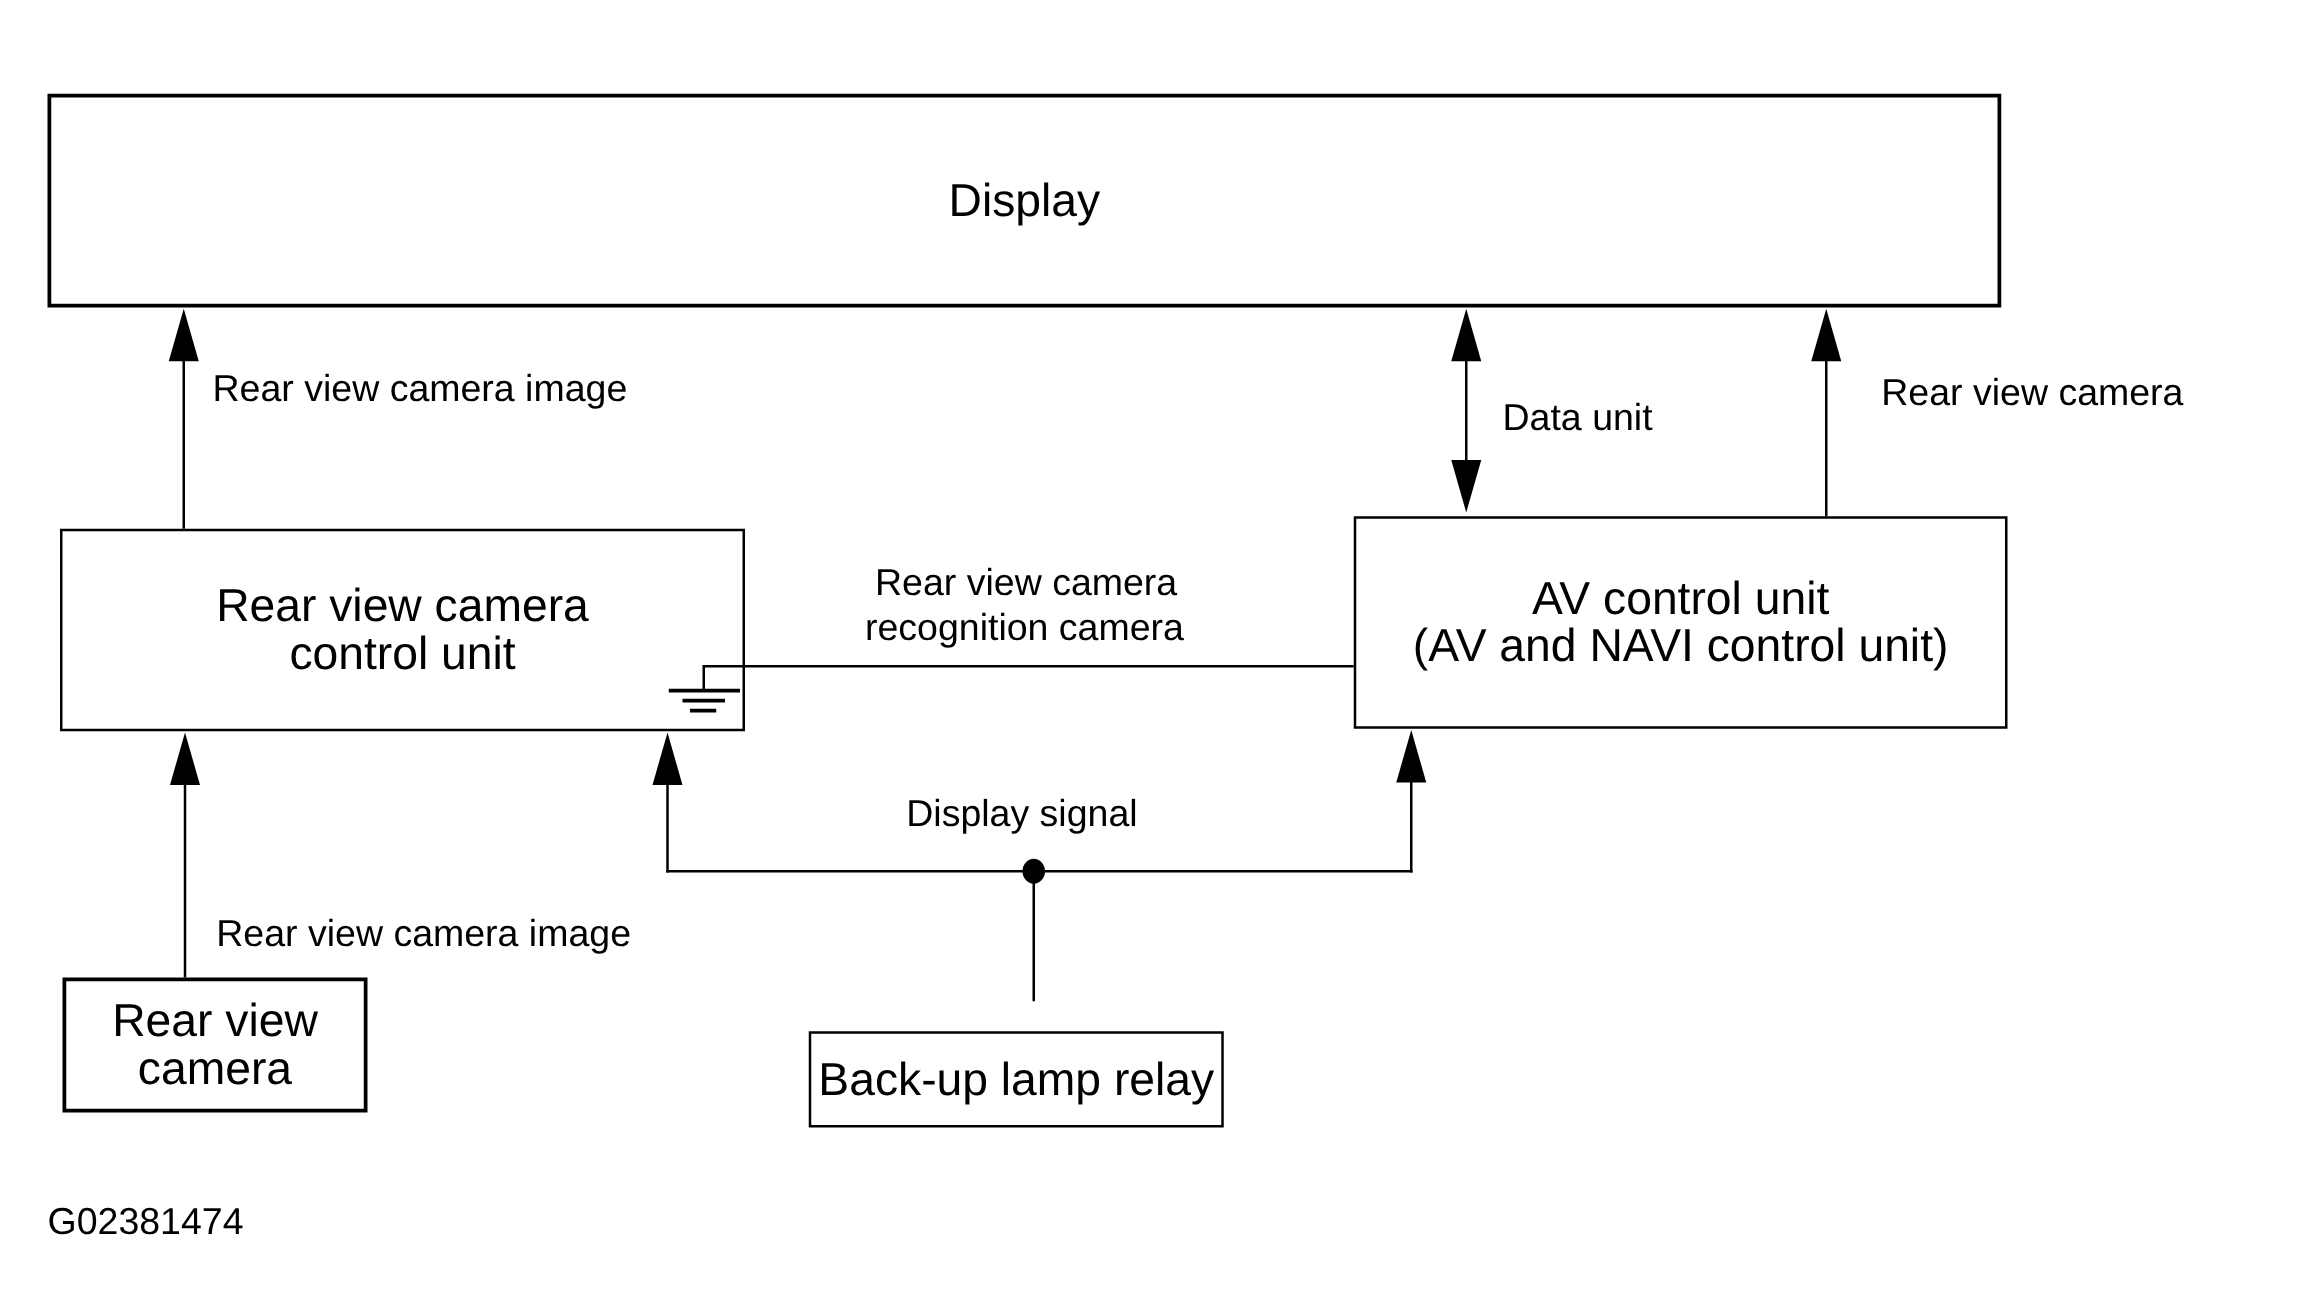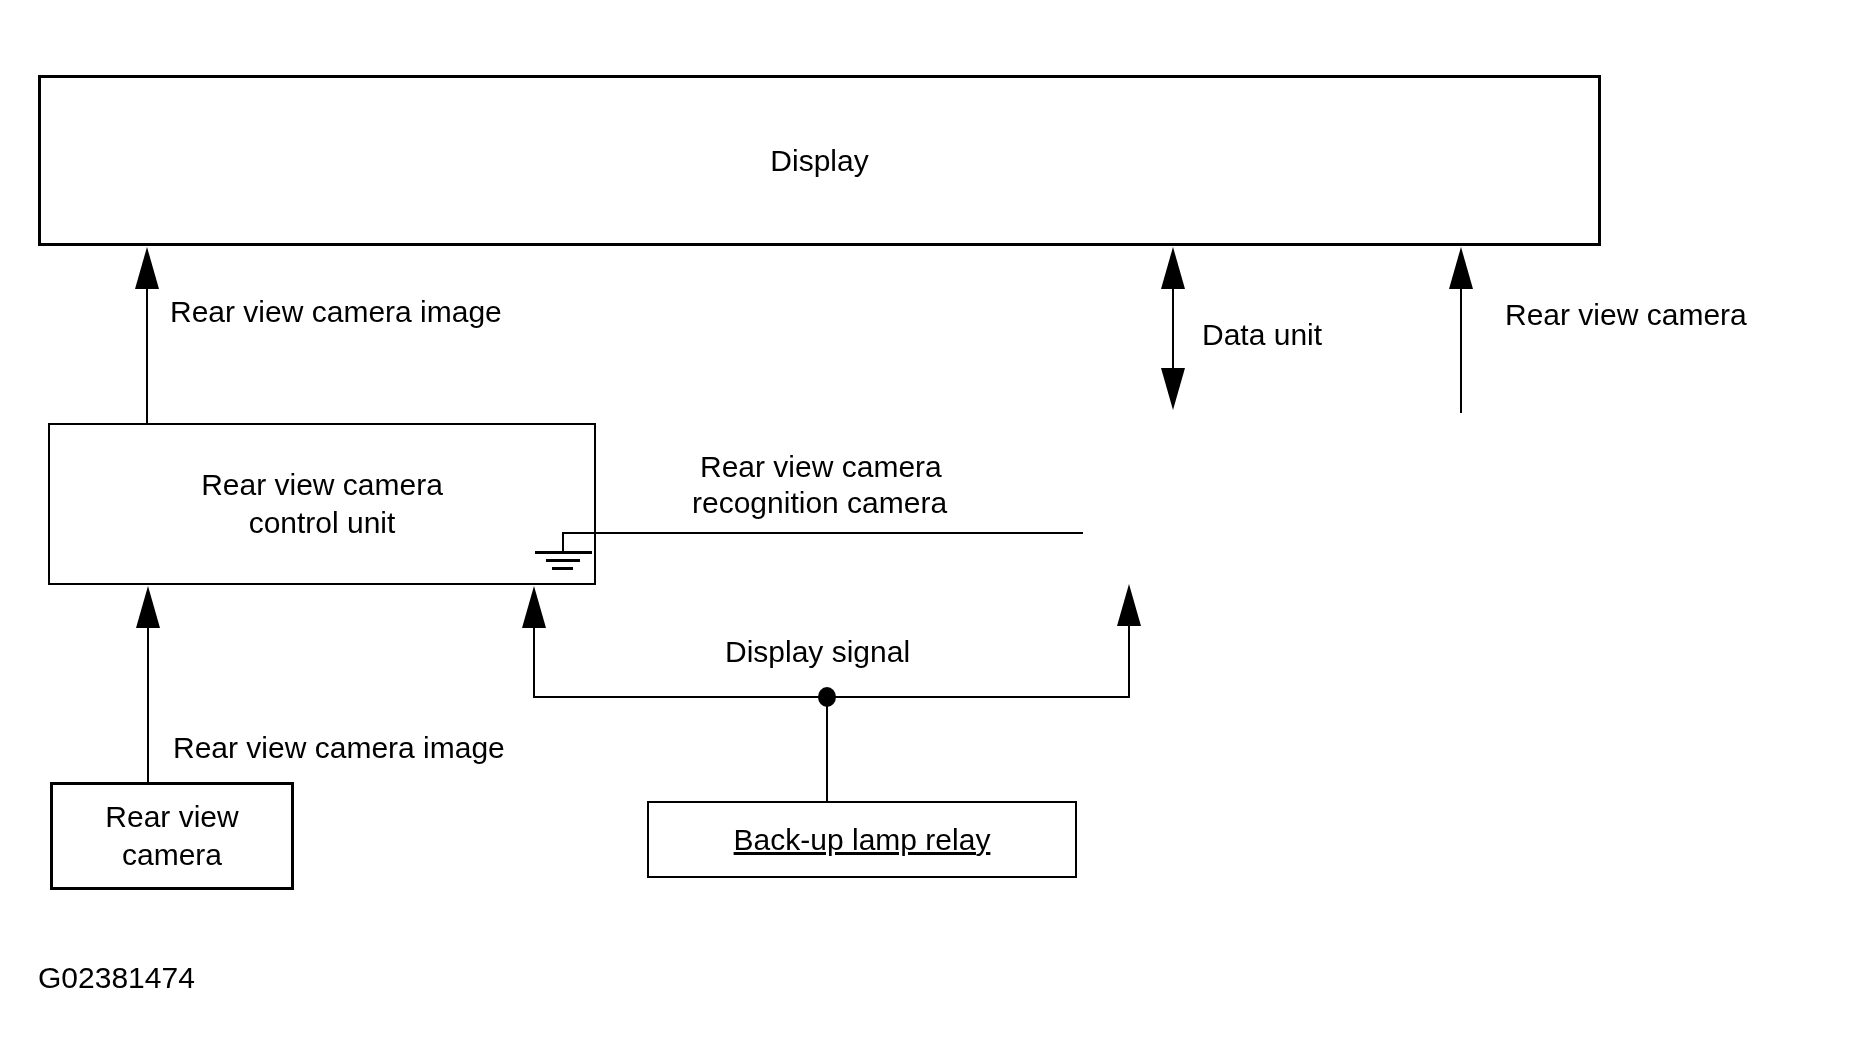--- a/index.html
+++ b/index.html
@@ -6,21 +6,21 @@
   html,body { margin:0; padding:0; background:var(--bg); }
   .stage {
     position:relative; width:1852px; height:1042px;
     background:var(--bg); overflow:hidden;
     font-family:"Liberation Sans", sans-serif; color:var(--line);
   }
   .box {
     position:absolute; box-sizing:border-box;
     border:2px solid var(--line); background:var(--bg);
     display:flex; flex-direction:column; justify-content:center; align-items:center;
-    text-align:center; font-size:30px; line-height:38px;
+    text-align:center; font-size:37px; line-height:38px;
   }
   .box span { display:block; }
   .lbl {
     position:absolute; font-size:30px; line-height:37px; white-space:nowrap;
   }
   .lbl span { display:block; }
   .vstem { position:absolute; width:2px; background:var(--line); }
   .hline { position:absolute; height:2px; background:var(--line); }
   .head-up {
     position:absolute; width:0; height:0;
@@ -42,27 +42,31 @@
 
   <div class="box" style="left:38px;top:75px;width:1563px;height:171px;border-width:3px;">
     <span>Display</span>
   </div>
 
   <div class="box" style="left:48px;top:423px;width:548px;height:162px;">
     <span>Rear view camera</span>
     <span>control unit</span>
   </div>
 
+  <div class="box" style="left:1083px;top:413px;width:523px;height:170px;">
+    <span>AV control unit</span>
+    <span>(AV and NAVI control unit)</span>
+  </div>
 
   <div class="box" style="left:50px;top:782px;width:244px;height:108px;border-width:3px;">
     <span>Rear view</span>
     <span>camera</span>
   </div>
 
-  <div class="box" style="left:647px;top:801px;width:430px;height:77px;text-decoration:underline;">
+  <div class="box" style="left:647px;top:825px;width:332px;height:77px;">
     <span>Back-up lamp relay</span>
   </div>
 
   <div class="head-up" style="left:135px;top:247px;"></div>
   <div class="vstem" style="left:146px;top:287px;height:136px;"></div>
 
   <div class="head-up" style="left:1161px;top:247px;"></div>
   <div class="vstem" style="left:1172px;top:287px;height:82px;"></div>
   <div class="head-down" style="left:1161px;top:368px;"></div>
 

